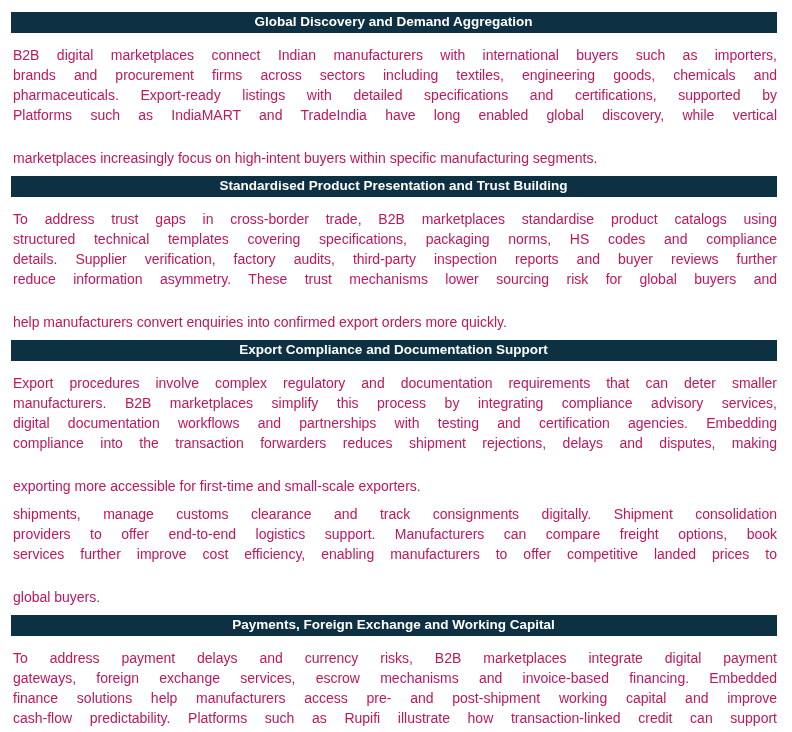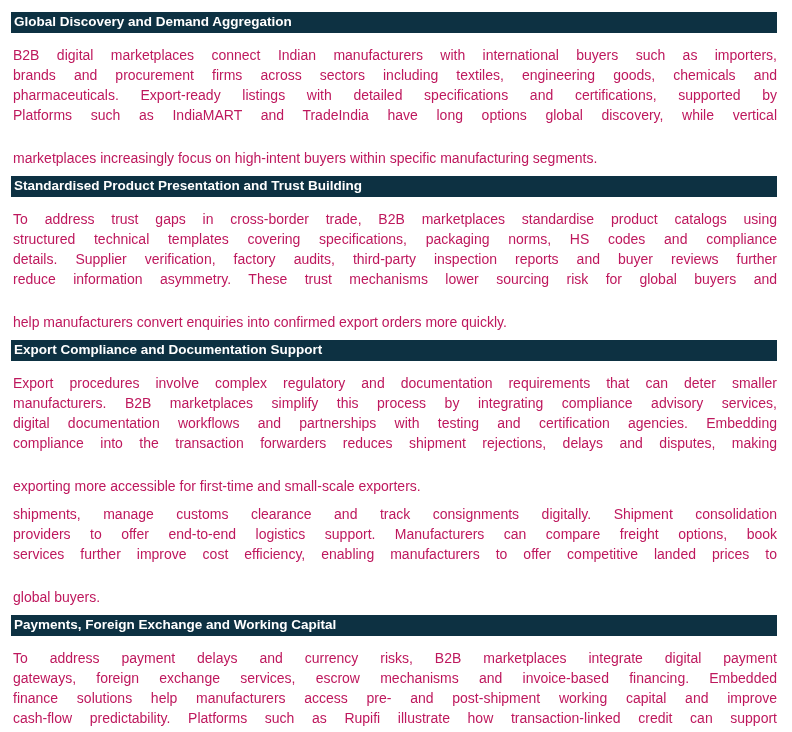--- a/index.html
+++ b/index.html
@@ -19,20 +19,21 @@
   }
   .section { margin: 0; }
   .section-header {
     background: var(--accent, #0d3142);
     color: #ffffff;
     font-weight: bold;
     font-size: 13.5px;
     line-height: 14px;
     padding: 3px 4px 4px 3px;
     margin: 0 0 12px 0;
+    text-align: center;
   }
   .section-body {
     margin: 0 0 8px 0;
     padding-left: 2px;
   }
   .line {
     font-size: 14px;
     line-height: 20px;
     color: #be185d;
     text-align: justify;
@@ -50,21 +51,21 @@
 <div class="doc">
   <div id="sections">
   <section class="section">
     <div class="section-header">
       <span class="section-title">Global Discovery and Demand Aggregation</span>
     </div>
     <div class="section-body">
           <div class="line">B2B digital marketplaces connect Indian manufacturers with international buyers such as importers,</div>
           <div class="line">brands and procurement firms across sectors including textiles, engineering goods, chemicals and</div>
           <div class="line">pharmaceuticals. Export-ready listings with detailed specifications and certifications, supported by</div>
-          <div class="line">Platforms such as IndiaMART and TradeIndia have long options global discovery, while vertical</div>
+          <div class="line">Platforms such as IndiaMART and TradeIndia have long enabled global discovery, while vertical</div>
           <div class="line last-line">marketplaces increasingly focus on high-intent buyers within specific manufacturing segments.</div>
         </div>
   </section>
 
   <section class="section">
     <div class="section-header">
       <span class="section-title">Standardised Product Presentation and Trust Building</span>
     </div>
     <div class="section-body">
           <div class="line">To address trust gaps in cross-border trade, B2B marketplaces standardise product catalogs using</div>

